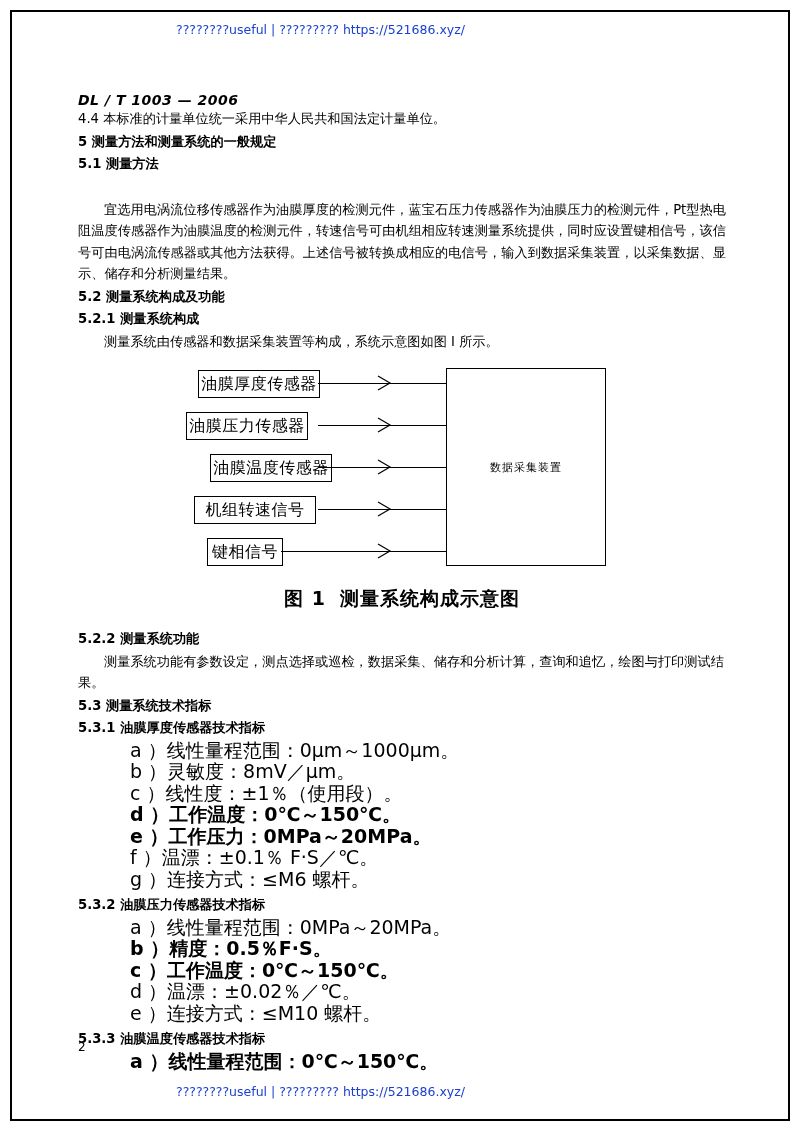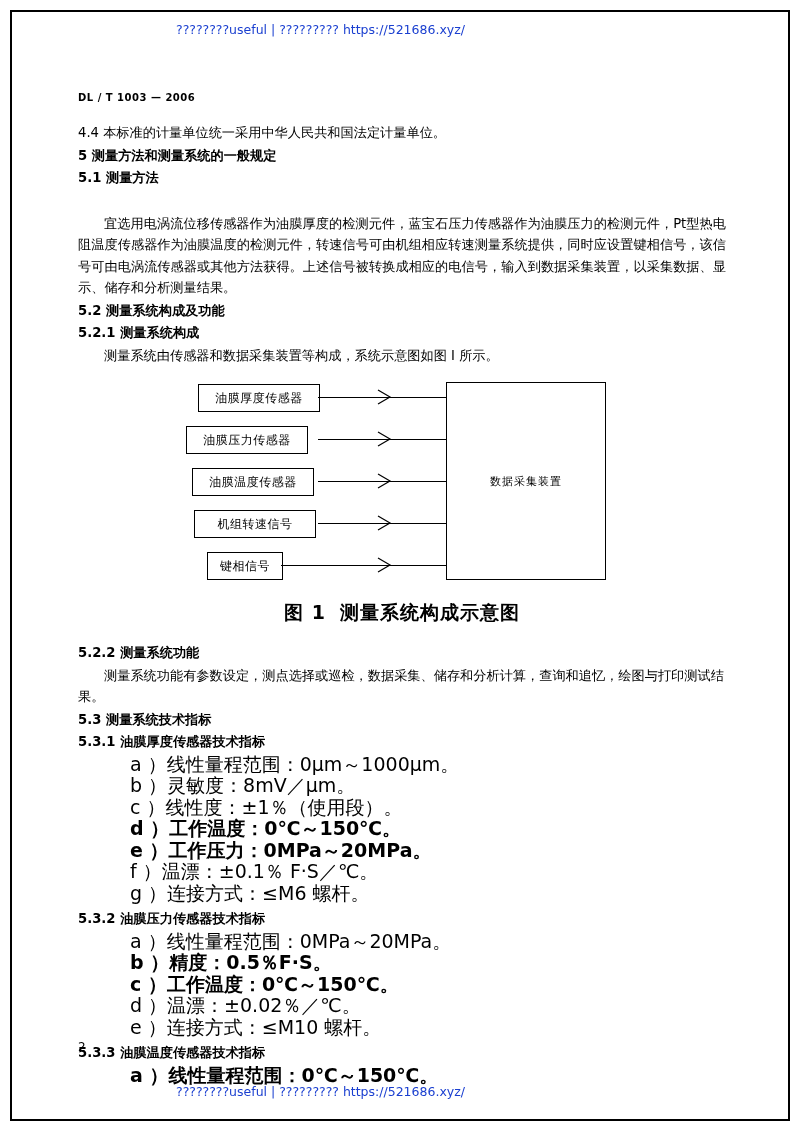--- a/index.html
+++ b/index.html
@@ -42,23 +42,24 @@
 
   .content {
     position: absolute;
     left: 78px;
     top: 92px;
     width: 648px;
   }
   .docnum {
     font-family: "DejaVu Sans", sans-serif;
     font-weight: bold;
-    font-size: 10px;
+    font-size: 14px;
     letter-spacing: 0.5px;
-    margin-bottom: 19px;
+    margin-bottom: 0;
+    font-style: italic;
   }
   .para {
     font-size: 13.2px;
     line-height: 21.5px;
     color: #000;
     margin: 0 0 1px 0;
     font-family: "DejaVu Sans", sans-serif;
   }
   .para.bold { font-weight: bold; }
   .indent2 { text-indent: 26px; }
@@ -74,21 +75,21 @@
   .diagram {
     position: relative;
     width: 648px;
     height: 218px;
     margin-top: 10px;
   }
   .dbox {
     position: absolute;
     border: 1.4px solid #000;
     background: #fff;
-    font-size: 12px;
+    font-size: 16px;
     display: flex;
     align-items: center;
     justify-content: center;
     letter-spacing: 0.5px;
     font-family: Liberation Mono, monospace;
   }
   .daq {
     position: absolute;
     left: 368px;
     top: 6px;
@@ -148,21 +149,21 @@
     <div class="para bold">5.2.1   测量系统构成</div>
 
     <div class="para indent2">测量系统由传感器和数据采集装置等构成，系统示意图如图 I 所示。</div>
 
     <div class="diagram">
 
       <div class="daq">数据采集装置</div>
 
       <div class="dbox" style="left:120px; top:8px; width:120px; height:26px;">油膜厚度传感器</div>
       <div class="dbox" style="left:108px; top:50px; width:120px; height:26px;">油膜压力传感器</div>
-      <div class="dbox" style="left:114px; top:92px; width:120px; height:26px;text-align:center;">油膜温度传感器</div>
+      <div class="dbox" style="left:132px; top:92px; width:120px; height:26px;text-align:center;">油膜温度传感器</div>
       <div class="dbox" style="left:116px; top:134px; width:120px; height:26px;">机组转速信号</div>
       <div class="dbox" style="left:129px; top:176px; width:74px; height:26px;">键相信号</div>
 
       <div class="hline" style="left:240px; top:21px; width:128px;"></div>
       <div class="hline" style="left:240px; top:63px; width:128px;"></div>
       <div class="hline" style="left:240px; top:105px; width:128px;"></div>
       <div class="hline" style="left:240px; top:147px; width:128px;"></div>
       <div class="hline" style="left:203px; top:189px; width:165px;"></div>
 
       <svg style="position:absolute; left:0; top:0; width:648px; height:218px;">

